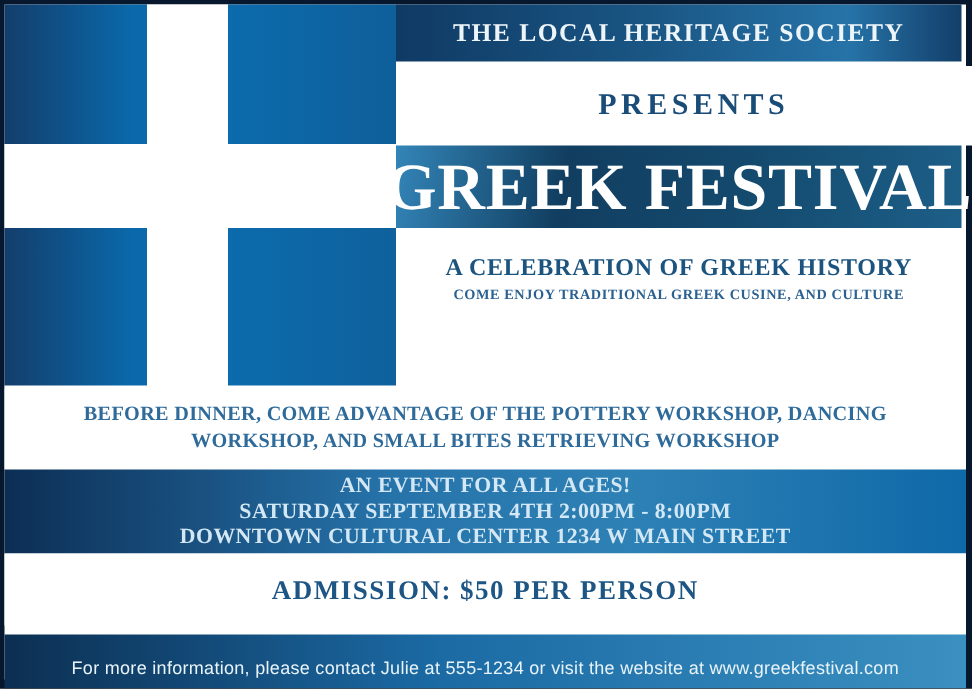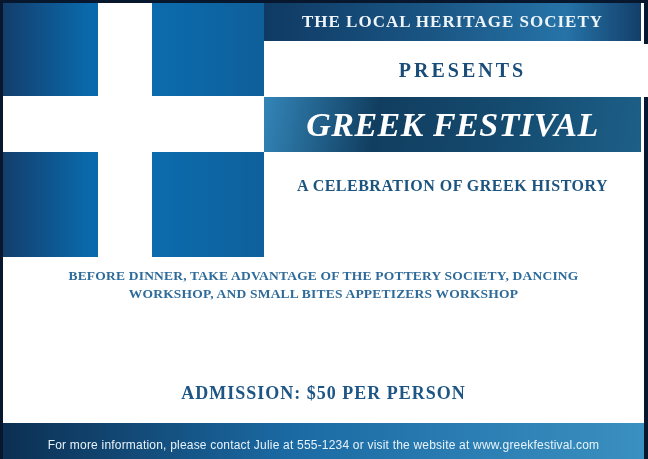--- a/index.html
+++ b/index.html
@@ -50,21 +50,21 @@
     background:linear-gradient(90deg,#0c2f52 0%,#1b6aa4 45%,#3a90c0 100%); }
 
   
   .band-text { display:flex; flex-direction:column; align-items:center;
     justify-content:center; white-space:nowrap; }
   .t-serif { font-family:"Liberation Serif", serif; font-weight:700; }
   .t-sans  { font-family:"Liberation Sans", sans-serif; }
 
   .txt-title { font-size:17px; letter-spacing:1px; color:#eef5fa; }
   .txt-presents { font-size:20px; letter-spacing:3px; color:#1a4c78; }
-  .txt-greek { font-size:34px; letter-spacing:0.5px; color:#ffffff;font-style:italic; }
+  .txt-greek { font-size:44px; letter-spacing:0.5px; color:#ffffff; }
   .txt-celebration { font-size:16px; letter-spacing:0.5px; color:#1c5480; line-height:22px; }
   .txt-come-enjoy { font-size:9.5px; letter-spacing:0.4px; color:#2a6191; line-height:14px; }
   .txt-passport { font-size:13px; font-weight:700; letter-spacing:0.5px; color:#cfe4f2; }
   .txt-workshop { font-size:13.5px; letter-spacing:0.2px; color:#2f6b9a; line-height:18px; }
   .txt-event { font-size:14.5px; letter-spacing:0.3px; color:#d3e7f4; line-height:17px; }
   .txt-admission { font-size:18px; letter-spacing:1px; color:#1d5584; }
   .txt-footer { font-size:12px; letter-spacing:0.2px; color:#e8f3fa; }
 </style>
 </head>
 <body>
@@ -88,28 +88,34 @@
     <div class="abs col band-presents band-text">
       <span class="t-serif txt-presents">PRESENTS</span>
     </div>
 
     <div class="abs col band-greek band-text">
       <span class="t-serif txt-greek">GREEK FESTIVAL</span>
     </div>
 
     <div class="abs col band-celebration band-text">
       <span class="t-serif txt-celebration">A CELEBRATION OF GREEK HISTORY</span>
+      <span class="t-serif txt-come-enjoy">COME ENJOY TRADITIONAL GREEK CUSINE, AND CULTURE</span>
     </div>
 
 
     <div class="abs full band-workshop band-text">
-      <span class="t-serif txt-workshop">BEFORE DINNER, TAKE ADVANTAGE OF THE POTTERY SOCIETY, DANCING</span>
-      <span class="t-serif txt-workshop">WORKSHOP, AND SMALL BITES APPETIZERS WORKSHOP</span>
+      <span class="t-serif txt-workshop">BEFORE DINNER, COME ADVANTAGE OF THE POTTERY WORKSHOP, DANCING</span>
+      <span class="t-serif txt-workshop">WORKSHOP, AND SMALL BITES RETRIEVING WORKSHOP</span>
     </div>
 
+    <div class="abs full band-event band-text">
+      <span class="t-serif txt-event">AN EVENT FOR ALL AGES!</span>
+      <span class="t-serif txt-event">SATURDAY SEPTEMBER 4TH 2:00PM - 8:00PM</span>
+      <span class="t-serif txt-event">DOWNTOWN CULTURAL CENTER 1234 W MAIN STREET</span>
+    </div>
 
     <div class="abs full band-admission band-text">
       <span class="t-serif txt-admission">ADMISSION: $50 PER PERSON</span>
     </div>
 
     <div class="abs full band-footer band-text">
       <span class="t-sans txt-footer">For more information, please contact Julie at 555-1234 or visit the website at www.greekfestival.com</span>
     </div>
 
   </div>

